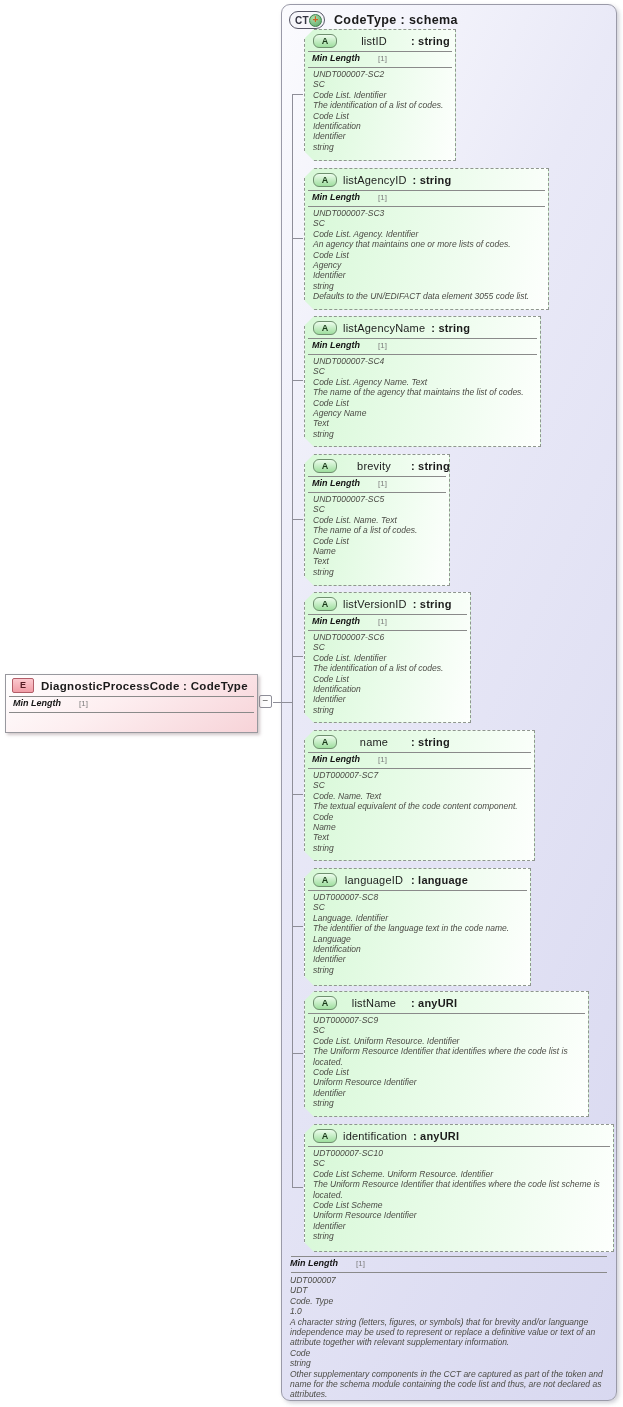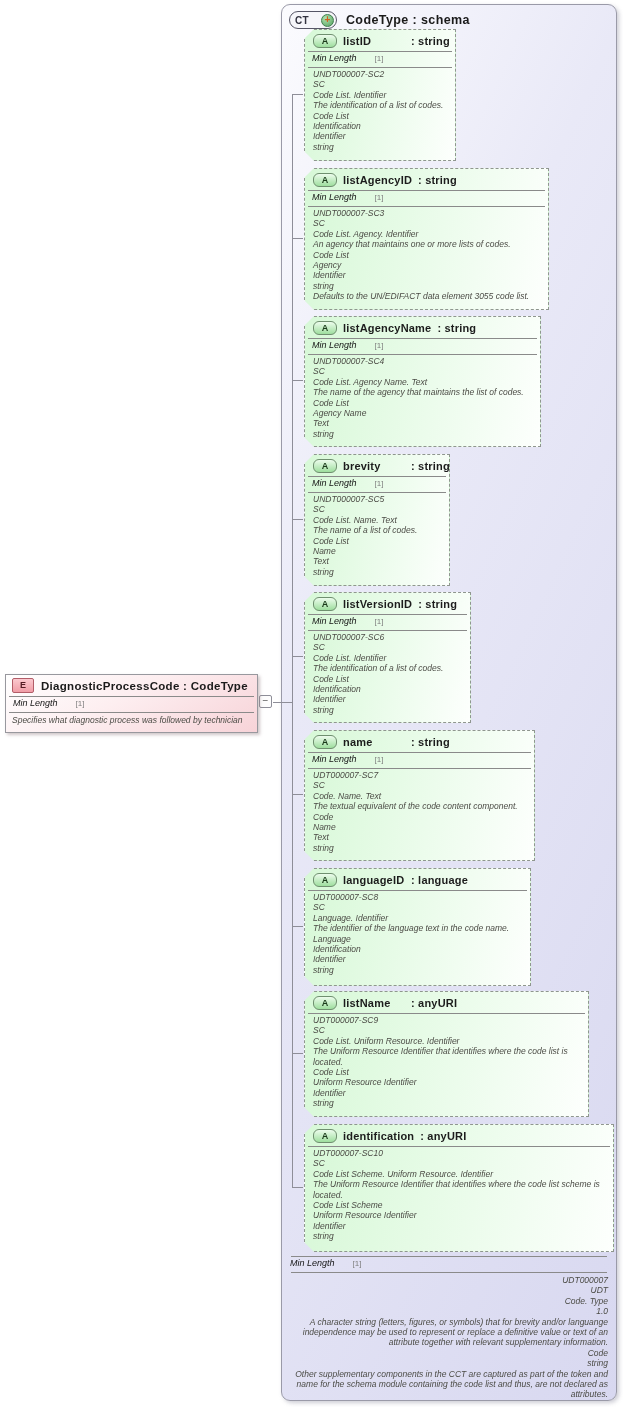--- a/index.html
+++ b/index.html
@@ -15,55 +15,55 @@
   .el-box{position:absolute;left:5px;top:674px;width:253px;height:59px;box-sizing:border-box;
     border:1px solid #98989e;background:linear-gradient(150deg,#ffffff 0%,#fdeef0 45%,#f7d3d8 100%);
     box-shadow:2px 2px 3px rgba(150,130,135,.45);}
   .el-header{display:flex;align-items:center;gap:7px;padding:3px 5px 2px 6px;}
   .e-badge{flex:0 0 auto;width:20px;height:13px;border:1px solid #b25d68;border-radius:2px;
     background:linear-gradient(180deg,#fbc9cf,#f09ca6);font-size:9px;font-weight:bold;color:#531c24;
     text-align:center;line-height:13px;}
   .el-title{font-size:11.5px;font-weight:bold;color:#1b1b1b;letter-spacing:.3px;white-space:nowrap;}
   .hr{border-top:1px solid #8a8a8a;margin:1px 3px 0;}
   .facet-row{display:flex;align-items:baseline;padding:1px 7px;height:12px;}
-  .facet-name{font-size:9px;font-style:italic;color:#141414;}
+  .facet-name{font-size:9px;font-style:italic;color:#141414;font-weight:bold;}
   .facet-val{font-size:8px;color:#7d7d7d;margin-left:18px;}
   .el-annot{padding:2px 6px;font-size:8.5px;font-style:italic;color:#4c4c46;white-space:pre-line;}
 
   
   .ct-box{position:absolute;left:281px;top:4px;width:336px;height:1397px;box-sizing:border-box;
     border:1px solid #9a9aa8;border-radius:9px;
     background:linear-gradient(115deg,#fbfbfe 0%,#e9e9f7 35%,#d8d8f0 100%);
     box-shadow:2px 2px 4px rgba(130,130,150,.4);}
   .ct-header{position:absolute;left:7px;top:6px;display:flex;align-items:center;gap:9px;}
-  .ct-badge{display:inline-flex;align-items:center;gap:12px;height:16px;padding:0 2px 0 5px;
+  .ct-badge{display:inline-flex;align-items:center;gap:0;height:16px;padding:0 2px 0 5px;
     border:1.5px solid #565666;border-radius:9px;background:#f6f6fa;}
   .ct-badge-text{font-size:10px;font-weight:bold;color:#333340;letter-spacing:.3px;}
   .plus-circle{width:11px;height:11px;border-radius:50%;display:inline-block;
     background:radial-gradient(circle at 35% 30%,#b0e4b0,#55a060);border:1px solid #3f7f4f;
     color:#cf5f1f;font-size:10px;font-weight:bold;line-height:10px;text-align:center;}
   .ct-title{font-size:12.5px;font-weight:bold;color:#1a1a1a;letter-spacing:.4px;}
 
   
   .attr-box{position:absolute;box-sizing:border-box;border:1px dashed #8f968f;
     background:linear-gradient(100deg,#d7f8d7 0%,#e6fbe6 40%,#fdfffd 100%);
     clip-path:polygon(10px 0,100% 0,100% 100%,10px 100%,0 calc(100% - 10px),0 10px);
     filter:drop-shadow(1.5px 1.5px 1px rgba(110,120,110,.35));overflow:hidden;}
   .attr-header{display:flex;align-items:center;gap:6px;padding:4px 4px 2px 8px;}
   .a-badge{flex:0 0 auto;width:22px;height:12px;border:1px solid #6f8f6f;border-radius:6px;
     background:linear-gradient(180deg,#ecfcec,#9ede9e);font-size:9px;font-weight:bold;color:#1a3a1a;
     text-align:center;line-height:12px;}
-  .attr-name{font-size:11px;font-weight:bold;color:#1c1c1c;min-width:62px;letter-spacing:.2px;white-space:nowrap;}
+  .attr-name{font-size:11px;font-weight:normal;color:#1c1c1c;min-width:62px;letter-spacing:.2px;white-space:nowrap;text-align:center;}
   .attr-type{font-size:11px;font-weight:bold;color:#1c1c1c;letter-spacing:.2px;white-space:nowrap;}
   .annot{padding:1px 3px 3px 8px;font-size:8.5px;font-style:italic;color:#4c4c46;
     line-height:10.4px;white-space:pre-line;}
 
   
   .ct-footer{position:absolute;left:6px;right:6px;top:1250px;}
-  .ct-footer .annot{padding:2px 2px 0 2px;text-align:right;}
+  .ct-footer .annot{padding:2px 2px 0 2px;}
   .ct-footer .facet-row{padding:1px 2px;}
 </style>
 </head>
 <body>
 
 <div class="page">
 
   <div class="ct-box">
     <div class="ct-header">
       <span class="ct-badge">
@@ -292,16 +292,15 @@
     <div class="el-header">
       <span class="e-badge">E</span>
       <span class="el-title">DiagnosticProcessCode : CodeType</span>
     </div>
     <div class="hr"></div>
     <div class="facet-row">
       <span class="facet-name">Min Length</span>
       <span class="facet-val">[1]</span>
     </div>
     <div class="hr"></div>
-    <div class="el-annot">Specifies what diagnostic process was followed by technician</div>
   </div>
 
 </div>
 
 </body></html>

